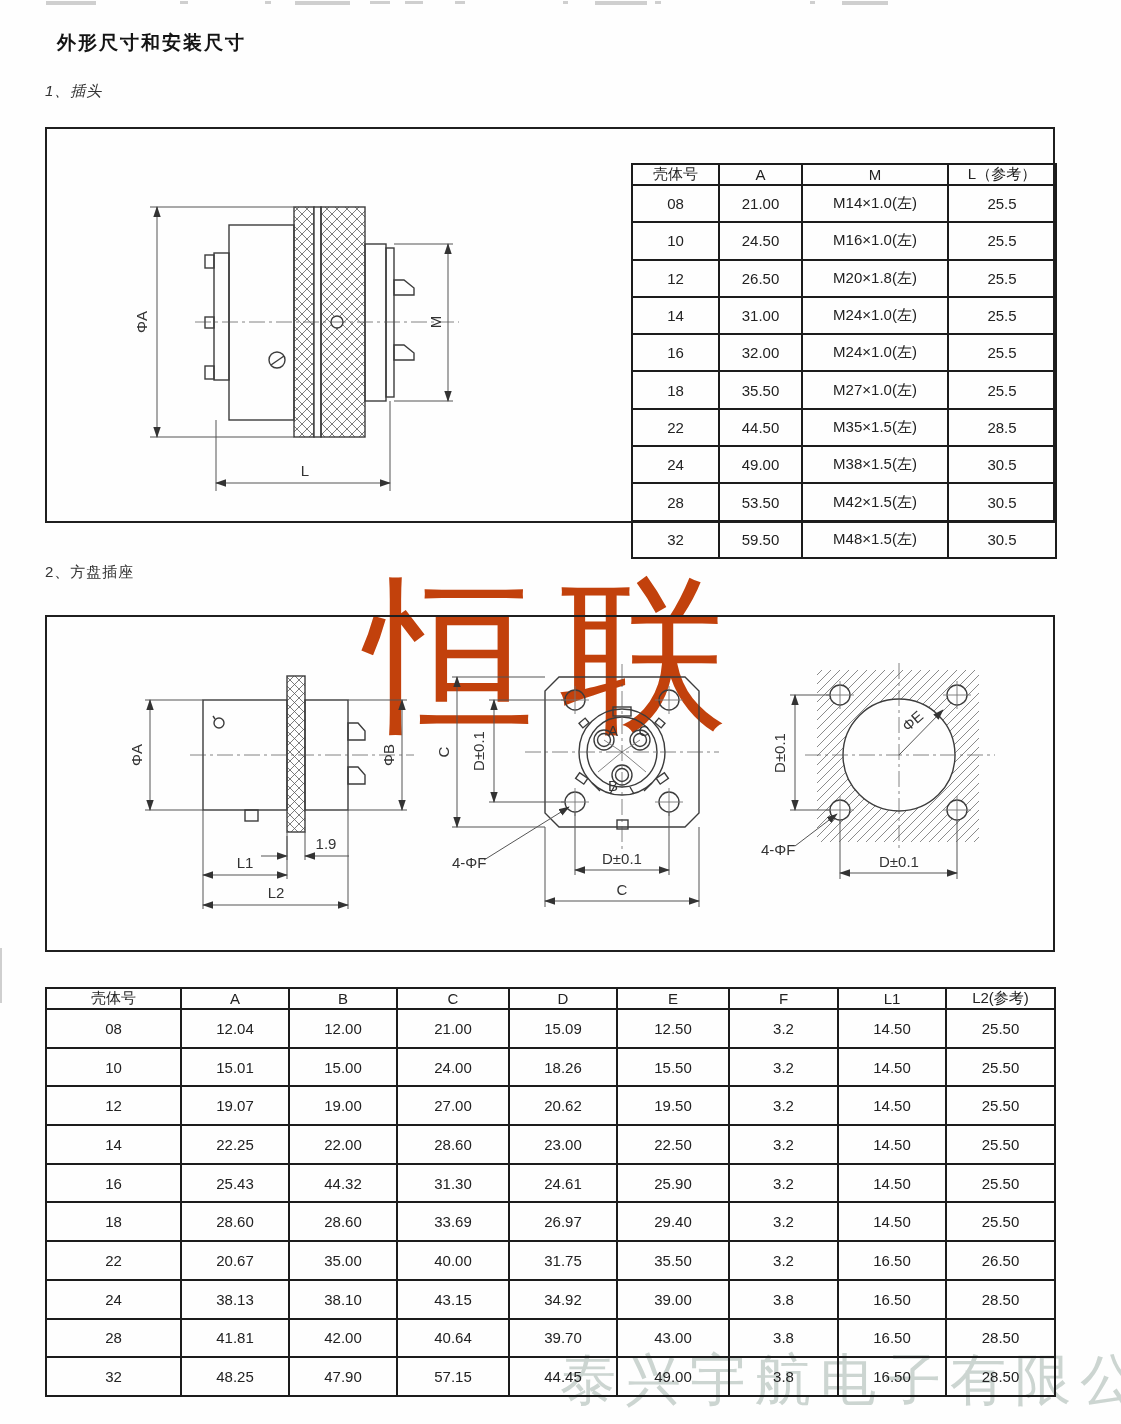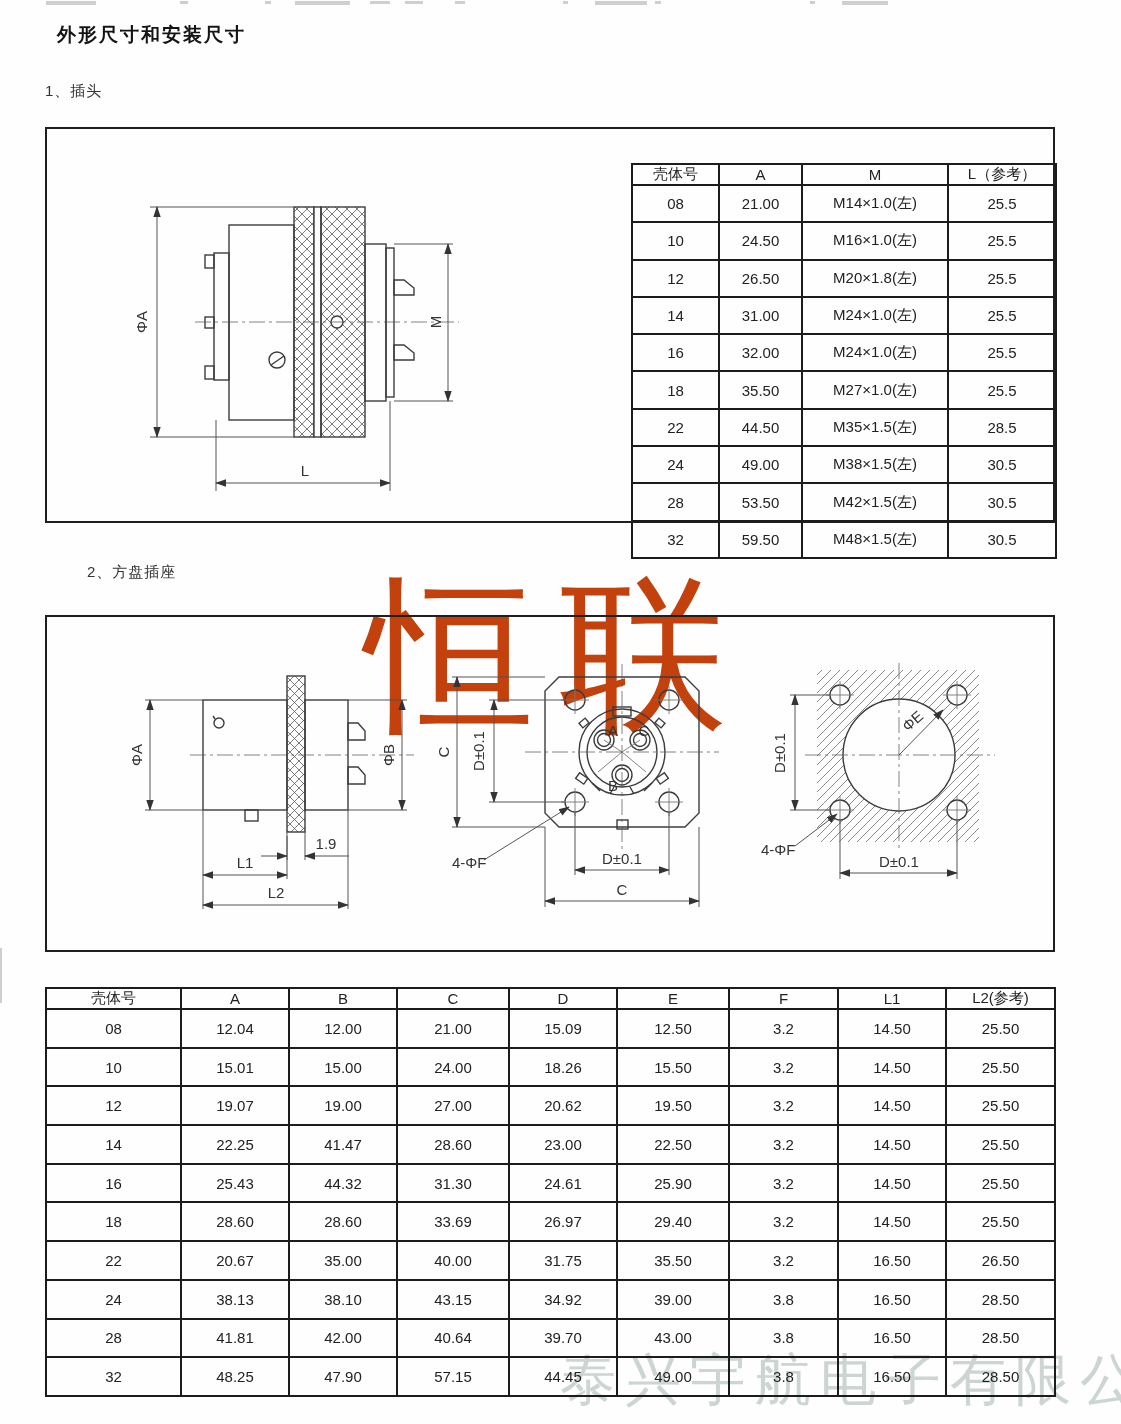--- a/index.html
+++ b/index.html
@@ -1,21 +1,21 @@
 <!DOCTYPE html>
 <html><head>
 <meta charset="utf-8">
 <style>
   html,body{margin:0;padding:0;background:#ffffff;}
   .page{
     position:relative;width:1121px;height:1424px;background:#fefefe;overflow:hidden;
     font-family:"Liberation Sans","DejaVu Sans",sans-serif;color:#222;
   }
   .artifact{position:absolute;background:#a8a8a8;opacity:.55;}
-  .title{position:absolute;left:57px;top:22px;font-size:19px;font-weight:bold;letter-spacing:2px;color:#141414;font-family:Liberation Serif, serif;}
+  .title{position:absolute;left:57px;top:30px;font-size:19px;font-weight:bold;letter-spacing:2px;color:#141414;font-family:Liberation Serif, serif;}
   .sec-label{position:absolute;font-size:15px;letter-spacing:1px;color:#333;}
   .frame{position:absolute;border:2px solid #1f1f1f;box-sizing:border-box;background:transparent;}
   .tbl-wrap{position:absolute;box-sizing:border-box;}
   table.dim-table{border-collapse:collapse;table-layout:fixed;width:100%;height:100%;background:transparent;margin-top:36px;}
   table.dim-table th,table.dim-table td{
     border:2px solid #1c1c1c;text-align:center;vertical-align:middle;
     font-size:15px;font-weight:normal;color:#222;padding:0;overflow:hidden;white-space:nowrap;
   }
   #plug-table-wrap{left:631px;top:125px;width:424px;height:398px;}
   #socket-table-wrap{left:45px;top:951px;width:1009px;height:410px;}
@@ -55,22 +55,22 @@
   <div class="artifact" style="left:405px;top:1px;width:18px;height:3px"></div>
   <div class="artifact" style="left:455px;top:1px;width:10px;height:3px"></div>
   <div class="artifact" style="left:563px;top:1px;width:5px;height:3px"></div>
   <div class="artifact" style="left:595px;top:1px;width:52px;height:4px"></div>
   <div class="artifact" style="left:655px;top:1px;width:6px;height:3px"></div>
   <div class="artifact" style="left:810px;top:1px;width:5px;height:3px"></div>
   <div class="artifact" style="left:842px;top:1px;width:46px;height:4px"></div>
   <div class="artifact" style="left:0;top:948px;width:2px;height:55px"></div>
 
   <div class="title">外形尺寸和安装尺寸</div>
-  <div class="sec-label" style="left:45px;top:82px;">1、插头</div>
-  <div class="sec-label" style="left:45px;top:563px;margin-left:42px;">2、方盘插座</div>
+  <div class="sec-label" style="left:45px;top:82px;font-style:italic;">1、插头</div>
+  <div class="sec-label" style="left:45px;top:563px;">2、方盘插座</div>
 
   <div class="wm-center">恒联</div>
 
   <div class="wm-bottom">泰兴宇航电子有限公司</div>
 
   <div class="frame z2" style="left:45px;top:127px;width:1010px;height:396px;">
 
     <svg style="left:0;top:0;" width="586" height="392" viewBox="0 0 586 392">
       <defs>
         <pattern id="kn-a" width="10" height="10" patternUnits="userSpaceOnUse">
@@ -403,21 +403,21 @@
             <td>27.00</td>
             <td>20.62</td>
             <td>19.50</td>
             <td>3.2</td>
             <td>14.50</td>
             <td>25.50</td>
           </tr>
           <tr>
             <td>14</td>
             <td>22.25</td>
-            <td>41.47</td>
+            <td>22.00</td>
             <td>28.60</td>
             <td>23.00</td>
             <td>22.50</td>
             <td>3.2</td>
             <td>14.50</td>
             <td>25.50</td>
           </tr>
           <tr>
             <td>16</td>
             <td>25.43</td>

